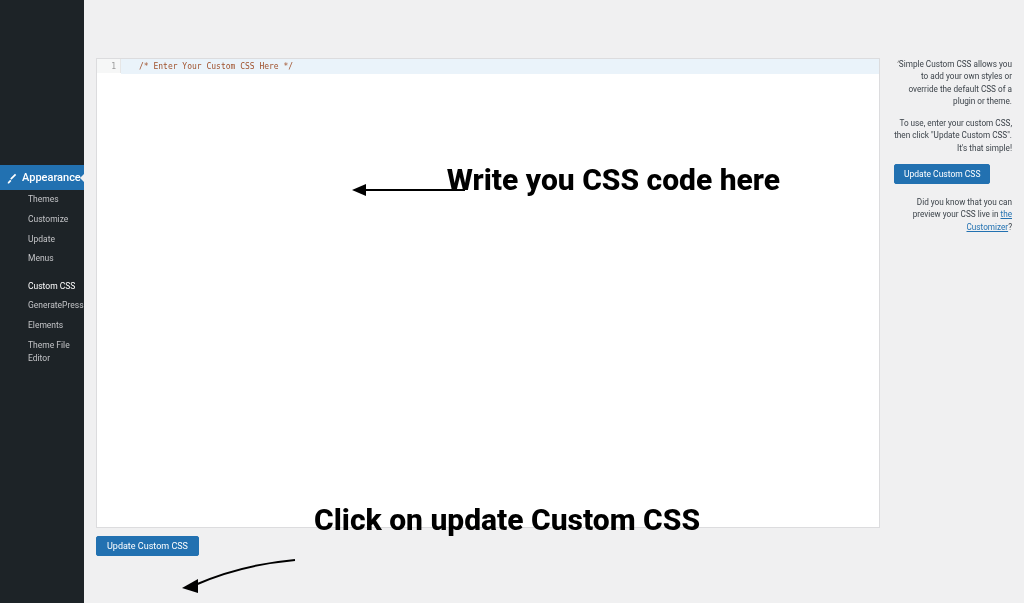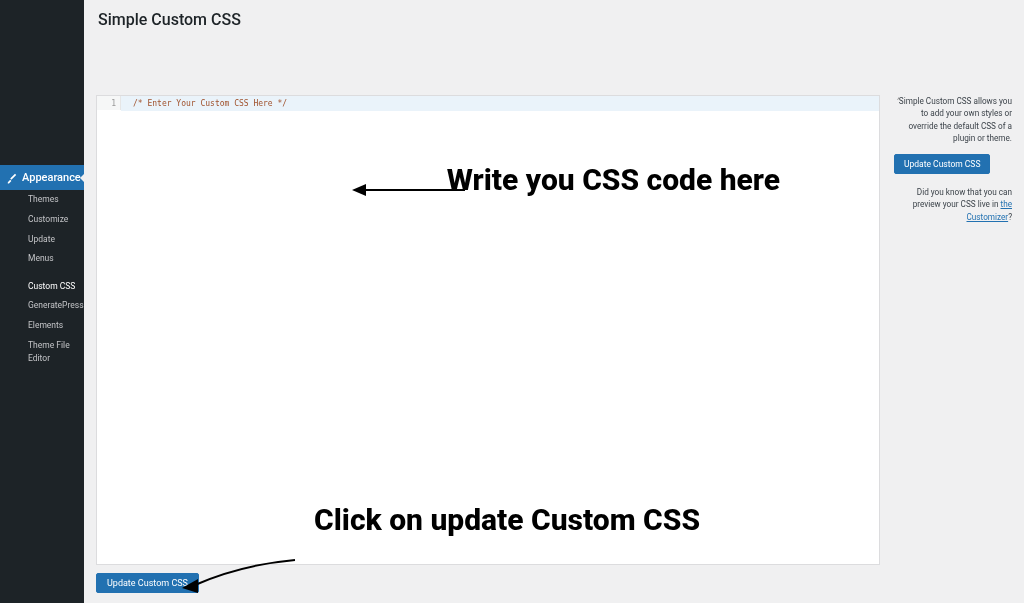--- a/index.html
+++ b/index.html
@@ -116,21 +116,21 @@
     .code-line-highlight {
       position: absolute;
       left: 24px;
       top: 0;
       right: 0;
       height: 15px;
       background: #eaf3fa;
     }
     .code-content {
       position: absolute;
-      left: 36px;
+      left: 42px;
       top: 2px;
       font-family: Consolas, Monaco, monospace;
       font-size: 8px;
       color: #a0522d;
       line-height: 11px;
     }
     .editor-scroll {
       position: absolute;
       left: 800px;
       top: 0;
@@ -216,35 +216,35 @@
   <div class="sub-item">Customize</div>
   <div class="sub-item">Update</div>
   <div class="sub-item">Menus</div>
   <div class="sub-item active">Custom CSS</div>
   <div class="sub-item">GeneratePress</div>
   <div class="sub-item">Elements</div>
   <div class="sub-item">Theme File Editor</div>
 </div>
 
 <div class="main-wrap">
-  <h1 class="page-heading">Simple Custom CSS</h1>
 
   <div class="content-body">
     <div class="editor-col">
       <div class="code-editor">
         <div class="code-line-highlight"></div>
         <div class="code-gutter">1</div>
         <div class="code-content">/* Enter Your Custom CSS Here */</div>
         <div class="editor-scroll">^</div>
       </div>
       <button class="update-button-bottom">Update Custom CSS</button>
     </div>
 
     <div class="side-panel">
       <p>Simple Custom CSS allows you to add your own styles or override the default CSS of a plugin or theme.</p>
+      <p>To use, enter your custom CSS, then click "Update Custom CSS". It's that simple!</p>
       <button class="update-button-side">Update Custom CSS</button>
       <p>
         <span>Did you know that you can preview your CSS live in </span><a href="#">the Customizer</a><span>?</span>
       </p>
     </div>
   </div>
 </div>
 
 <div class="annotation anno1">Write you CSS code here</div>
 <div class="annotation anno2">Click on update Custom CSS</div>

